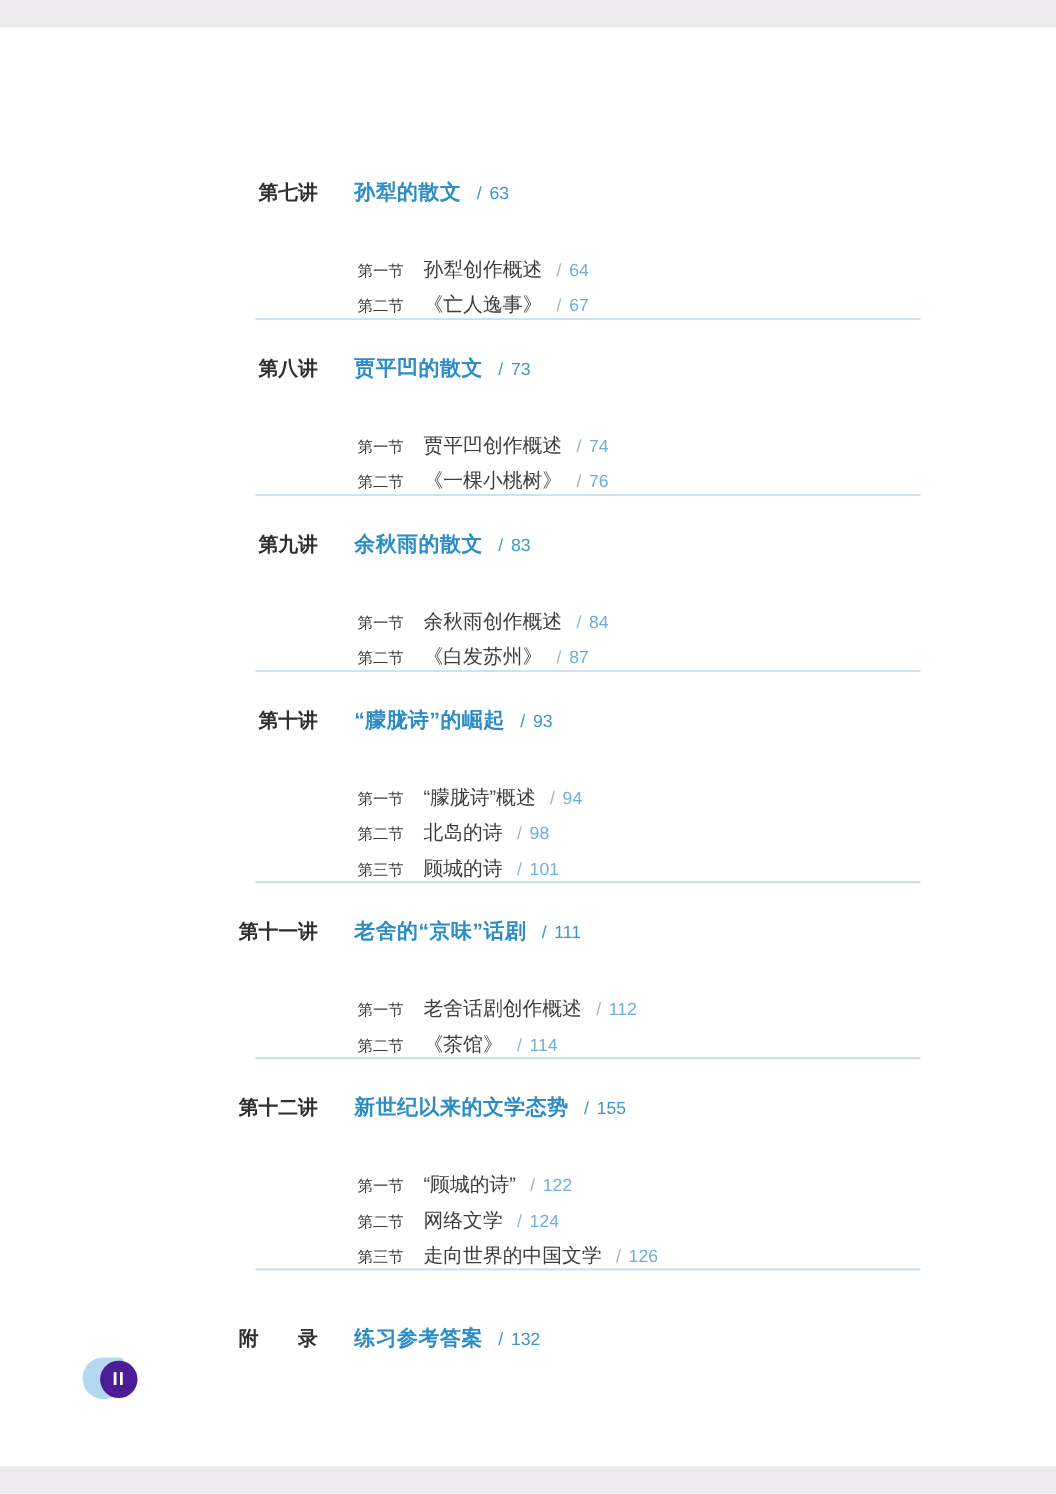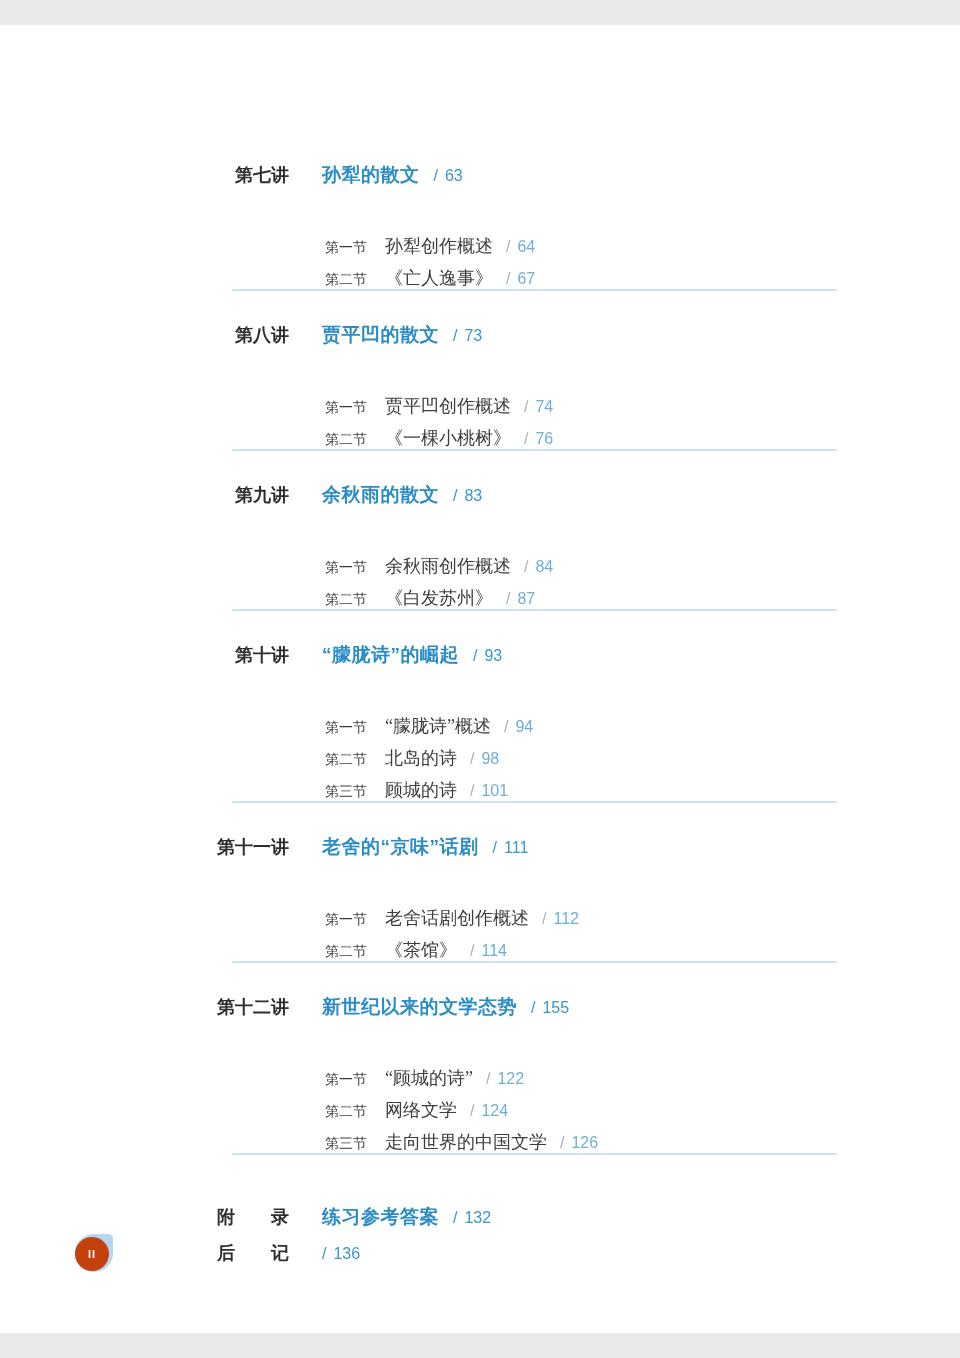--- a/index.html
+++ b/index.html
@@ -54,21 +54,21 @@
   .chapter-page .slash { margin-right: 7px; }
 
   .item-row { margin-left: 108px; }
   .item-no {
     font-family: "Liberation Serif", serif;
     font-size: 14px;
     color: #3d3d3d;
     margin-right: 18px;
   }
   .item-title {
-    font-family: Liberation Serif, serif;
+    font-family: Liberation Sans, sans-serif;
     font-size: 18px;
     color: #3d3d3d;
     margin-right: 13px;
   }
   .item-page { font-size: 16px; margin-top: 36px; }
   .item-page .slash { color: #9fb5c5; margin-right: 7px; }
   .item-page .num { color: #6faedc; }
 
   .divider {
     height: 2px;
@@ -88,29 +88,29 @@
   }
   .badge .drop {
     position: absolute;
     left: 0; top: 0;
     width: 38px; height: 38px;
     background: #b5d7ef;
     border-radius: 50% 12% 50% 50%;
   }
   .badge .circle {
     position: absolute;
-    left: 0; top: 3px;
+    left: 16px; top: 3px;
     width: 34px; height: 34px;
-    background: #c2410c;
+    background: #4c1d95;
     border-radius: 50%;
     display: flex;
     align-items: center;
     justify-content: center;
     color: #ffffff;
-    font-size: 11px;
+    font-size: 17px;
     font-weight: bold;
     letter-spacing: 1px;
   }
 </style>
 </head>
 <body>
 
 <div class="band band-top"></div>
 
 <div class="toc">
@@ -237,25 +237,20 @@
       <span class="item-page"><span class="slash">/</span><span class="num">126</span></span>
     </div>
     <div class="divider"></div>
   </section>
 
   <div class="appendix">
     <div class="row chapter-row">
       <span class="label label-justify">附录</span>
       <span class="chapter-title">练习参考答案</span>
       <span class="chapter-page"><span class="slash">/</span><span>132</span></span>
-    </div>
-    <div class="row chapter-row">
-      <span class="label label-justify">后记</span>
-      <span class="chapter-title"></span>
-      <span class="chapter-page"><span class="slash">/</span><span>136</span></span>
     </div>
   </div>
 
 </div>
 
 <div class="badge">
   <div class="drop"></div>
   <div class="circle">
       <span>II</span>
     </div>

